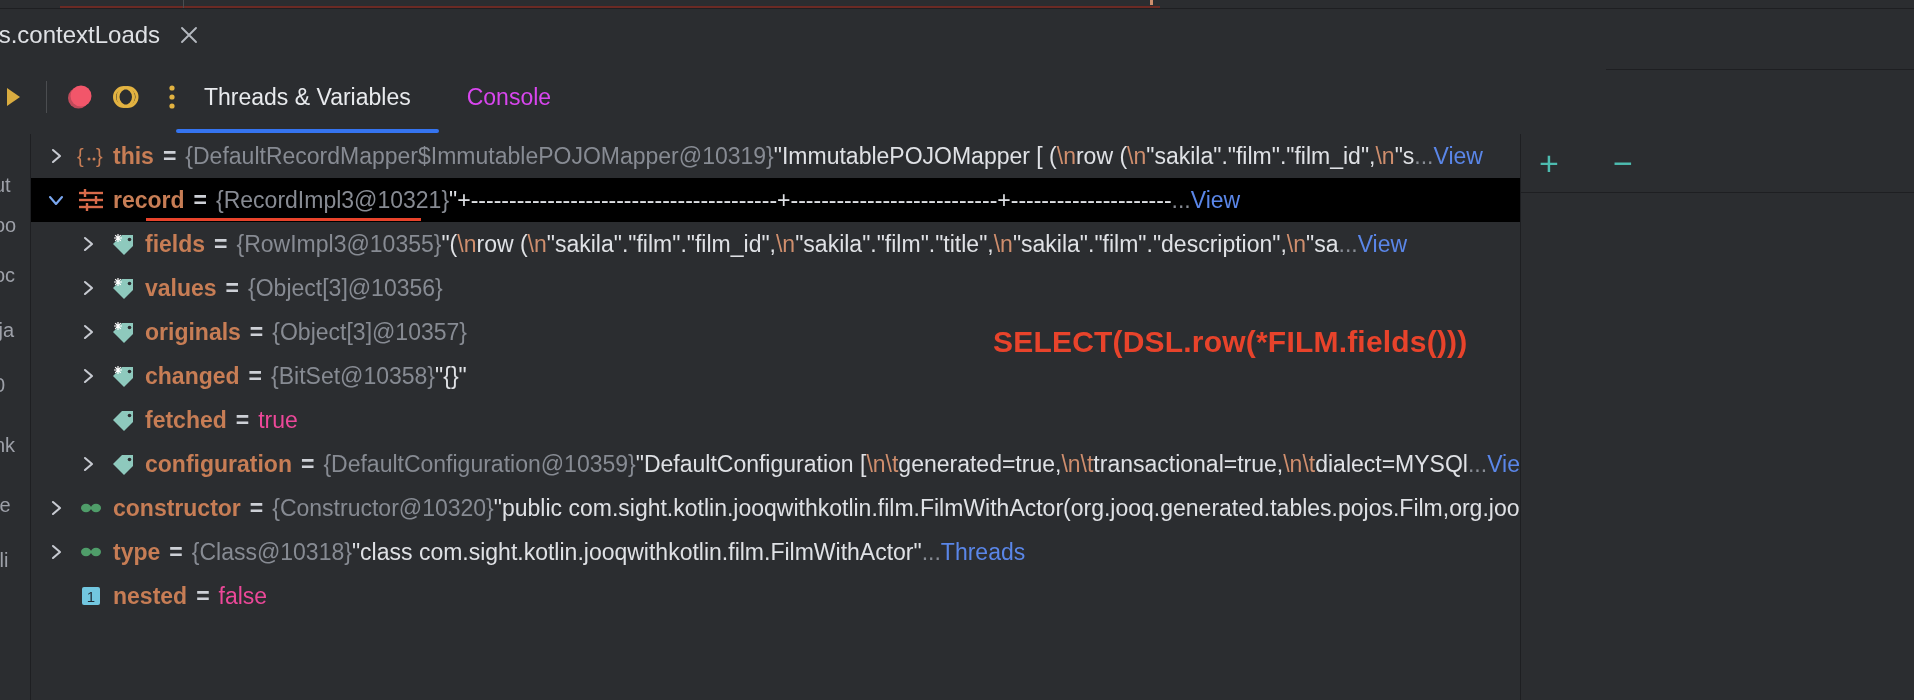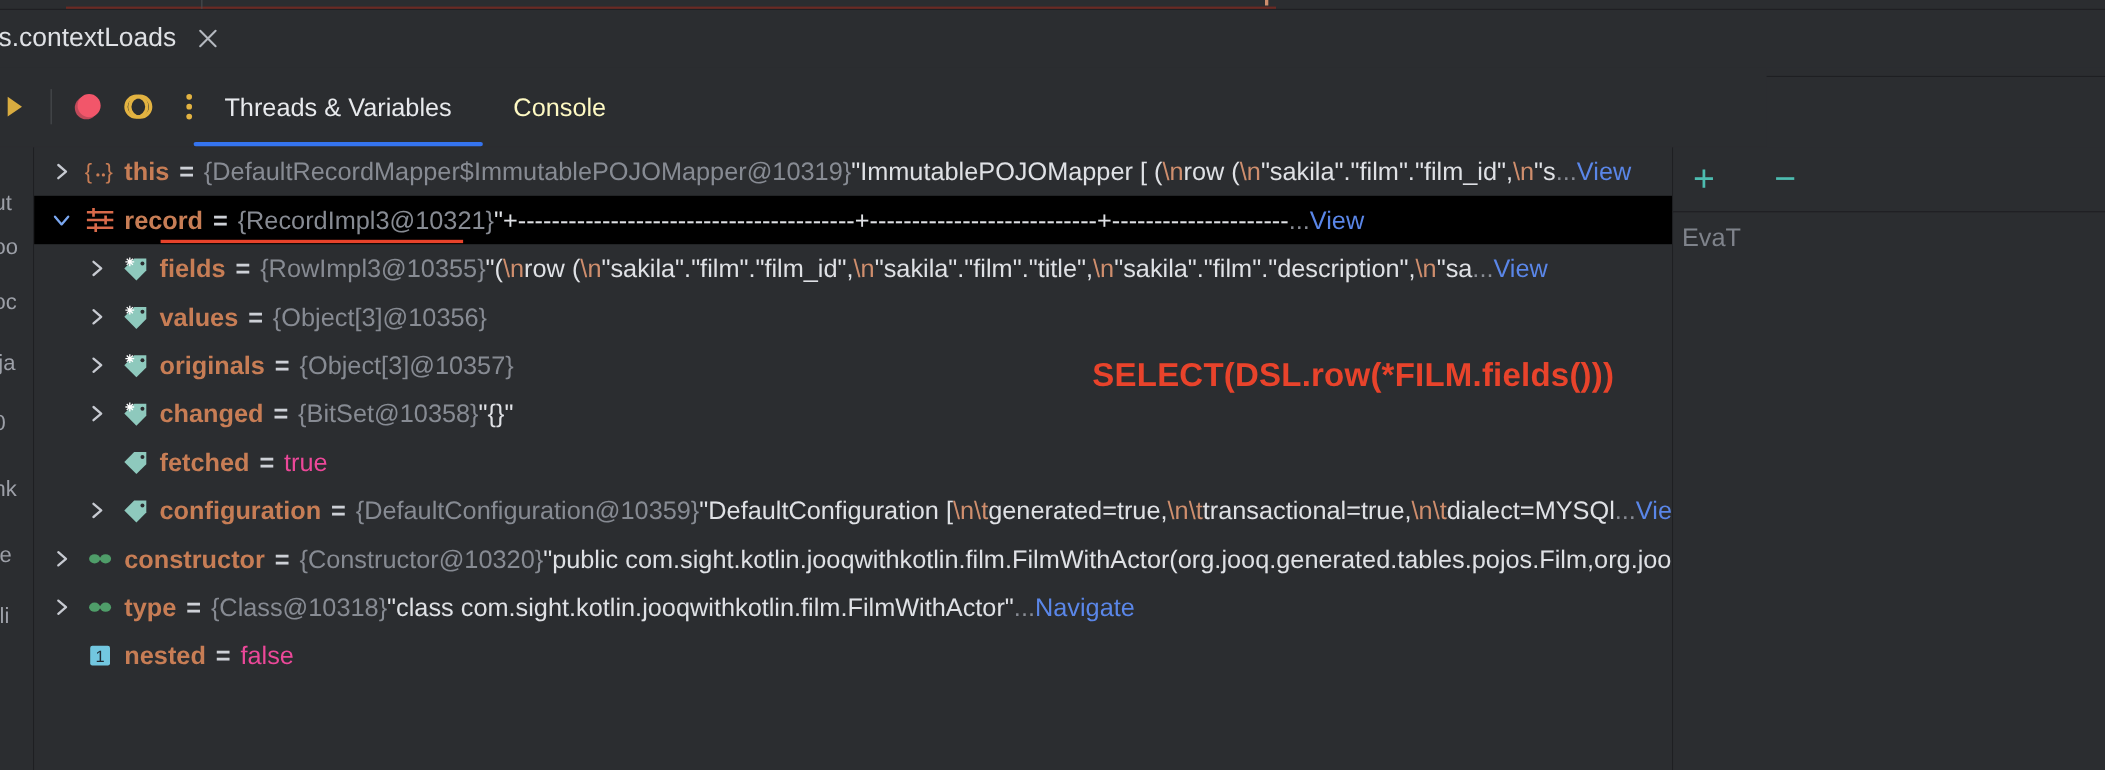--- a/index.html
+++ b/index.html
@@ -93,21 +93,21 @@
   }
   .tb-tabs {
     position: absolute; left: 176px; top: 0px; height: 72px;
     display: flex; align-items: center; gap: 0px;
   }
   .tb-tab {
     height: 72px;
     padding: 0 28px;
     display: inline-flex; align-items: center;
     font-size: 23px;
-    color: #fef9c3;
+    color: #d946ef;
     white-space: nowrap;
     box-sizing: border-box;
     position: relative;
   }
   .tb-tab.active { color: #e8eaed; }
   .tb-tab.active::after {
     content: "";
     position: absolute;
     left: 0; right: 0; bottom: 0;
     height: 4px;
@@ -544,21 +544,21 @@
             <ellipse cx="19" cy="13" rx="5" ry="4.2" fill="#4f9d69"></ellipse>
             <path d="M13 13 H15" stroke="#4f9d69" stroke-width="2.4"></path>
           </svg>
         </span>
         <span class="txt">
           <span class="name">type</span>
           <span class="eq">=</span>
           <span class="ref">{Class@10318} </span>
           <span class="str">"class com.sight.kotlin.jooqwithkotlin.film.FilmWithActor"</span>
           <span class="ell"> ... </span>
-          <span class="nav">Navigate</span>
+          <span class="nav">Threads</span>
         </span>
       </div>
       <div class="row ind0">
         <span class="chev empty"></span>
         <span class="icon">
           <svg width="26" height="26" viewBox="0 0 26 26">
             <rect x="4" y="4" width="18" height="18" rx="2" fill="#72c7e0"></rect>
             <text x="13" y="19" text-anchor="middle" font-family="Liberation Sans, sans-serif" font-size="15" fill="#1f2a33">1</text>
           </svg>
         </span>
@@ -571,18 +571,15 @@
     </div>
 
   <div class="annotation">SELECT(DSL.row(*FILM.fields()))</div>
 
   <div class="rightpanel">
     <div class="rp-head">
       <span class="rp-btn">+</span>
       <span class="rp-btn">−</span>
     </div>
     <div class="rp-sep"></div>
-    <div class="rp-body">
-      <span class="rp-placeholder">EvaT</span>
-    </div>
   </div>
 
 </div>
 
 </body></html>

